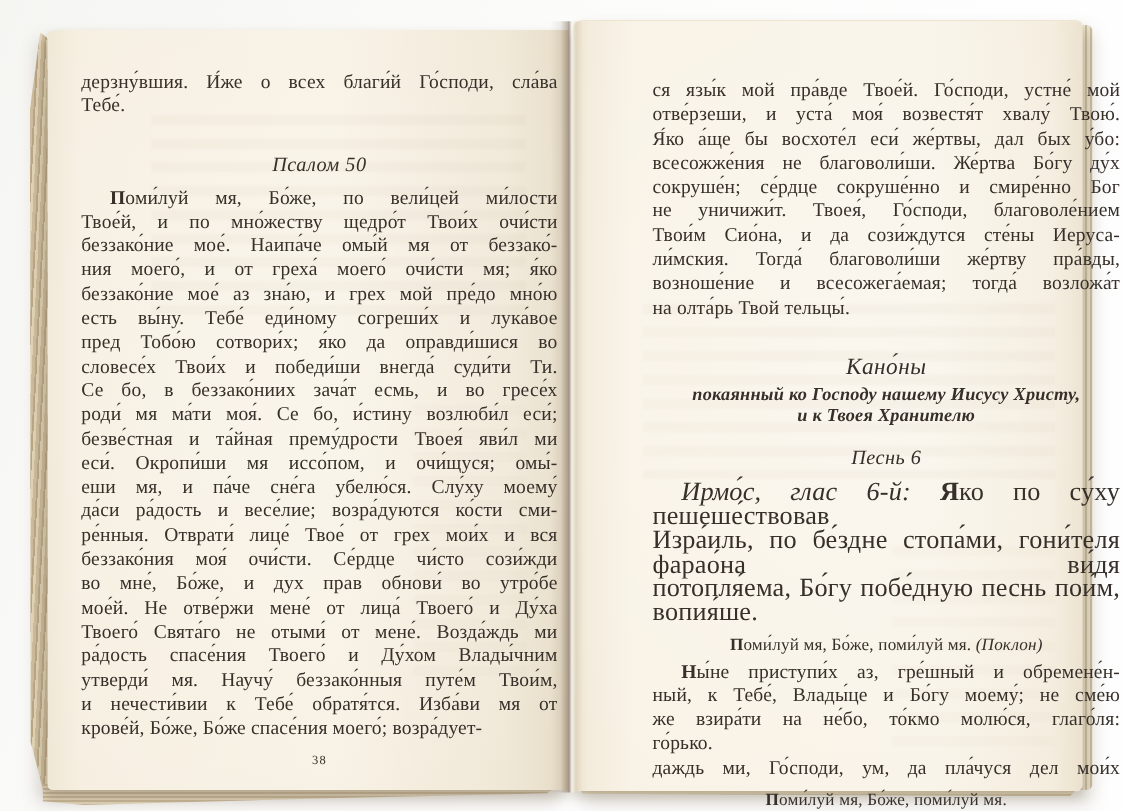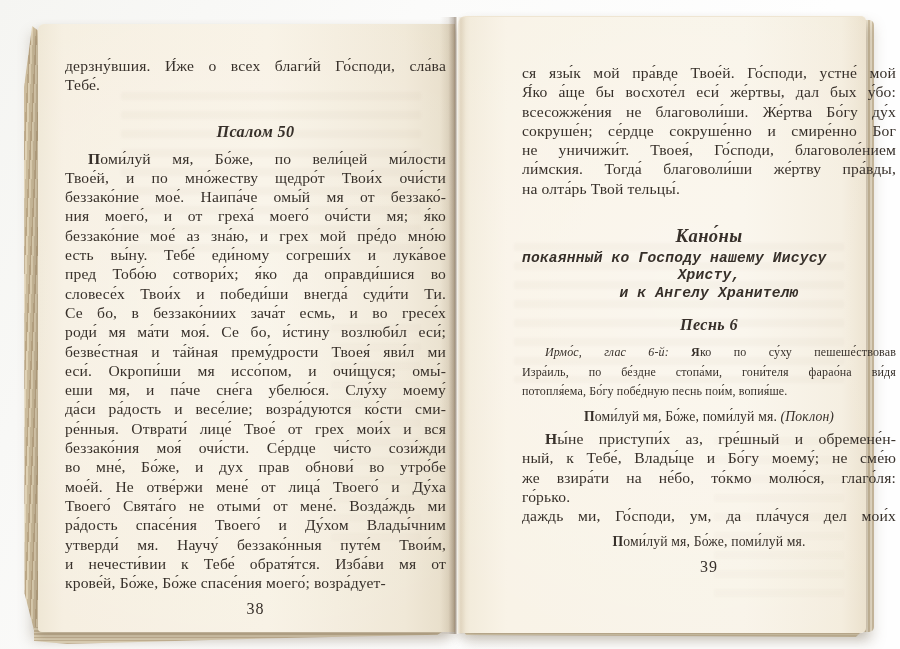--- a/index.html
+++ b/index.html
@@ -69,31 +69,31 @@
   .page-text{
     position:absolute;
     font-size:15.6px;line-height:19.3px;letter-spacing:.15px;
   }
   .page-left  .page-text{left:27px;top:32px;width:381px;}
   .page-right .page-text{left:29px;top:46px;width:374px;margin-left:35px;}
   .line{text-align:justify;text-align-last:justify;text-justify:inter-word;}
   .line.last{text-align-last:left;}
   .line.ind{text-indent:23px;}
   .blk{margin:0;}
-  .blk.heading{text-align:center;font-style:italic;font-weight:bold;}
+  .blk.heading{text-align:center;font-style:italic;font-weight:normal;}
   .heading.small{font-size:16.2px;line-height:20px;margin:27px 0 7px;letter-spacing:.4px;}
   .subtitle + .heading.small{margin-top:13px;margin-bottom:8px;}
   .heading.large{font-size:18.6px;line-height:23px;margin:26px 0 3px;letter-spacing:.4px;}
   .blk.subtitle{font-style:italic;font-weight:bold;font-size:14.6px;line-height:17.4px;letter-spacing:.2px;}
-  .subtitle .line,.subtitle .line.last{text-align:left;text-align-last:center;font-family:Liberation Mono, monospace;}
-  .blk.irmos{font-size:12px;margin-top:8px;}
+  .subtitle .line,.subtitle .line.last{text-align:left;text-align-last:center;}
+  .blk.irmos{font-size:21px;margin-top:8px;}
   .irmos .lead{font-style:italic;}
   .blk.refrain{text-align:center;font-size:13.7px;line-height:17px;margin:7px 0 4px;}
   .refrain .paren{}
-  .pagenum{text-align:center;font-size:16px;margin-top:7px;letter-spacing:1px;}
+  .pagenum{text-align:center;font-size:10px;margin-top:7px;letter-spacing:1px;}
 </style>
 </head>
 <body>
 
 <div class="scene">
   <div class="edges-left"></div>
   <div class="edges-bottom-left"></div>
   <div class="edges-right"></div>
   <div class="edges-bottom-right"></div>
 
@@ -134,31 +134,34 @@
         <div class="pagenum">38</div>
       </div>
   </div>
 
   <div class="page page-right">
     <div class="ghost" style="right:22px;top:226px;width:330px;height:140px;"></div>
     <div class="ghost" style="right:22px;top:420px;width:130px;height:160px;opacity:.4;"></div>
     <div class="page-text">
         <div class="blk lines">
           <div class="line">ся язы́к мой пра́вде Твое́й. Го́споди, устне́ мой</div>
+          <div class="line">отве́рзеши, и уста́ моя́ возвестя́т хвалу́ Твою́.</div>
           <div class="line">Я́ко а́ще бы восхоте́л еси́ же́ртвы, дал бых у́бо:</div>
           <div class="line">всесожже́ния не благоволи́ши. Же́ртва Бо́гу ду́х</div>
           <div class="line">сокруше́н; се́рдце сокруше́нно и смире́нно Бог</div>
           <div class="line">не уничижи́т. Твоея́, Го́споди, благоволе́нием</div>
+          <div class="line">Твои́м Сио́на, и да сози́ждутся сте́ны Иеруса-</div>
           <div class="line">ли́мския. Тогда́ благоволи́ши же́ртву пра́вды,</div>
+          <div class="line">возноше́ние и всесожега́емая; тогда́ возложа́т</div>
           <div class="line last">на олта́рь Твой тельцы́.</div>
         </div>
         <div class="blk heading large">Кано́ны</div>
         <div class="blk subtitle">
           <div class="line">покаянный ко Господу нашему Иисусу Христу,</div>
-          <div class="line last">и к Ангелу Хранителю</div>
+          <div class="line last">и к Твоея Хранителю</div>
         </div>
         <div class="blk heading small">Песнь 6</div>
         <div class="blk irmos">
           <div class="line ind"><i class="lead">Ирмо́с, глас 6-й:</i> <b>Я</b>ко по су́ху пешеше́ствовав</div>
           <div class="line">Изра́иль, по бе́здне стопа́ми, гони́теля фарао́на ви́дя</div>
           <div class="line last">потопля́ема, Бо́гу побе́дную песнь пои́м, вопия́ше.</div>
         </div>
         <div class="blk refrain"><b>П</b>оми́луй мя, Бо́же, поми́луй мя. <i class="paren">(Поклон)</i></div>
         <div class="blk lines">
           <div class="line ind"><b>Н</b>ы́не приступи́х аз, гре́шный и обремене́н-</div>

